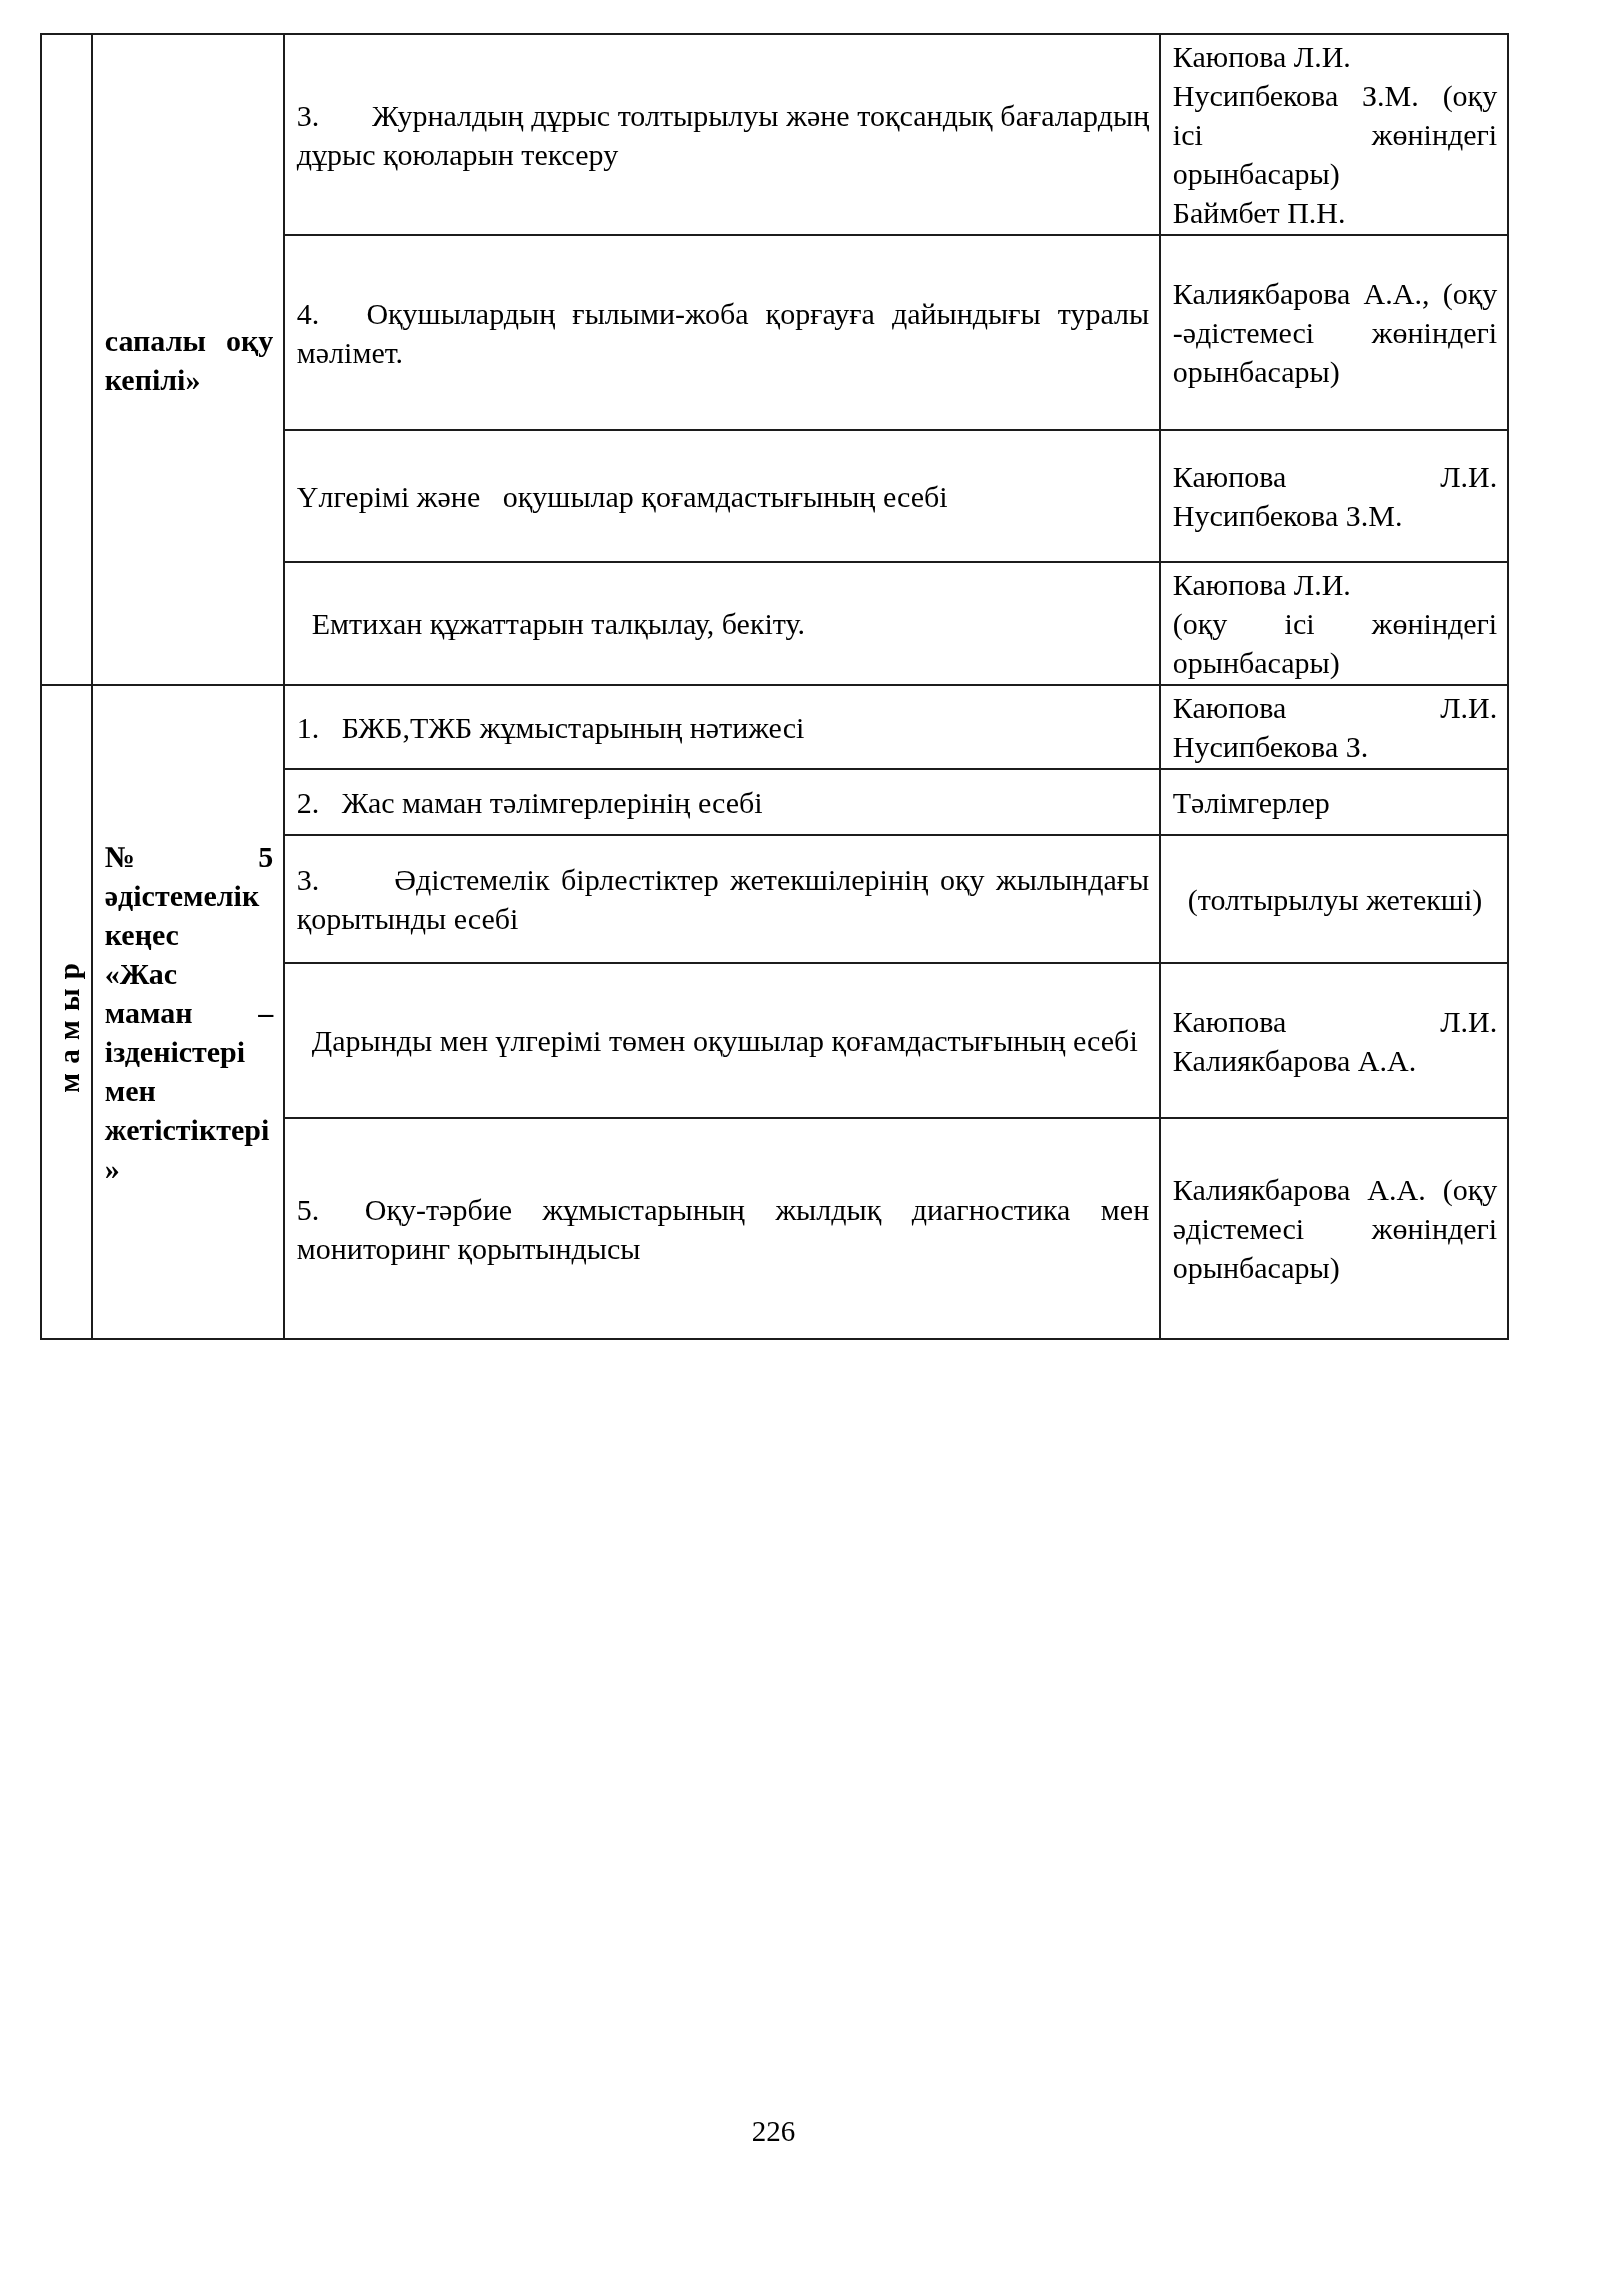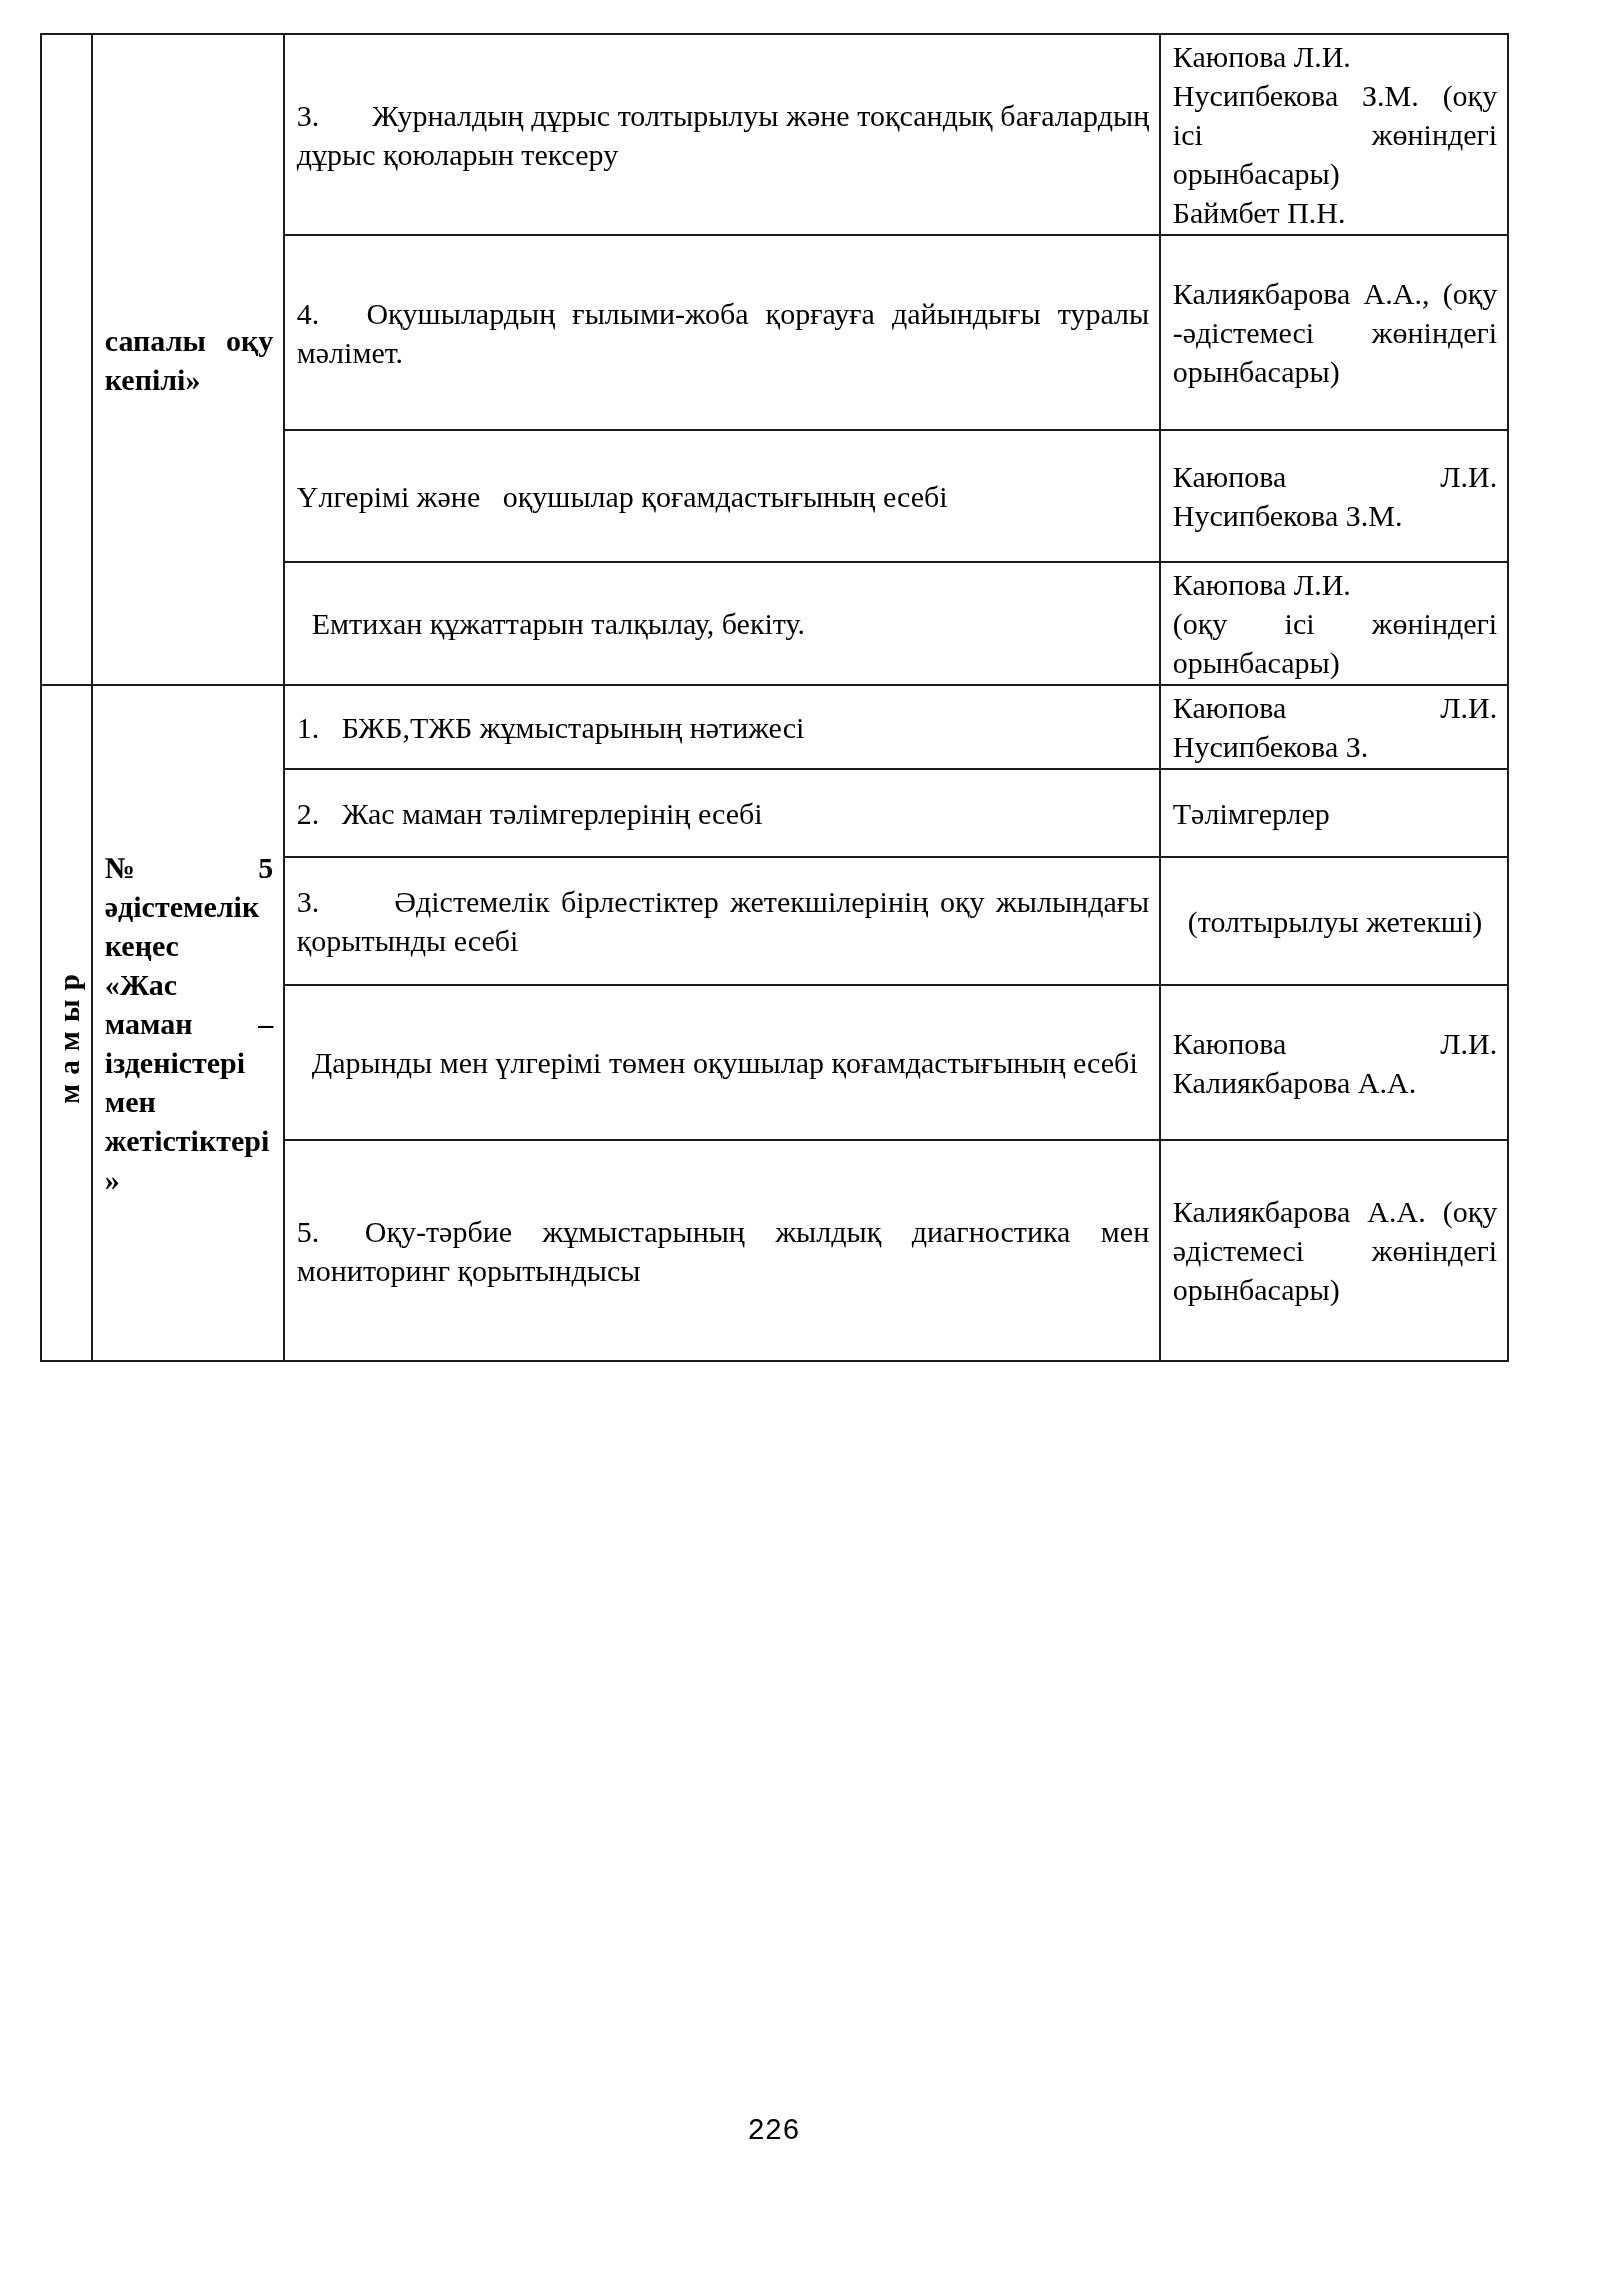--- a/index.html
+++ b/index.html
@@ -61,21 +61,20 @@
   td.council-top { vertical-align: top; }
   td.council-mid { vertical-align: middle; padding-bottom: 118px; }
   td.resp-cell { padding: 2px 11.8px 2px 12.7px; }
   #page-number {
     position: absolute;
     left: 40px;
     top: 2115px;
     width: 1467px;
     text-align: center;
     font-size: 29px;
-    font-family: Liberation Mono, monospace;
   }
 </style>
 </head>
 <body>
 
 <div id="page">
 
   <table class="plan">
     <colgroup>
       <col style="width:51px">
@@ -112,21 +111,21 @@
     <tr style="height:76px">
       <td class="month-cell" rowspan="5">
         <div class="month-vertical">м а м ы р</div>
       </td>
       <td class="council-cell council-mid" rowspan="5">№5 әдістемелік кеңес
 «Жас
 маман – ізденістері мен жетістіктері »</td>
       <td>1.  БЖБ,ТЖБ жұмыстарының нәтижесі</td>
       <td class="resp-cell">Каюпова Л.И. Нусипбекова З.</td>
     </tr>
-    <tr style="height:88px">
+    <tr style="height:66px">
       <td>2.  Жас маман тәлімгерлерінің есебі</td>
       <td class="resp-cell">Тәлімгерлер</td>
     </tr>
     <tr style="height:128px">
       <td>3.   Әдістемелік бірлестіктер жетекшілерінің оқу жылындағы қорытынды есебі</td>
       <td class="resp-cell"> (толтырылуы жетекші)</td>
     </tr>
     <tr style="height:155px">
       <td> Дарынды мен үлгерімі төмен оқушылар қоғамдастығының есебі</td>
       <td class="resp-cell">Каюпова Л.И. Калиякбарова А.А.</td>

